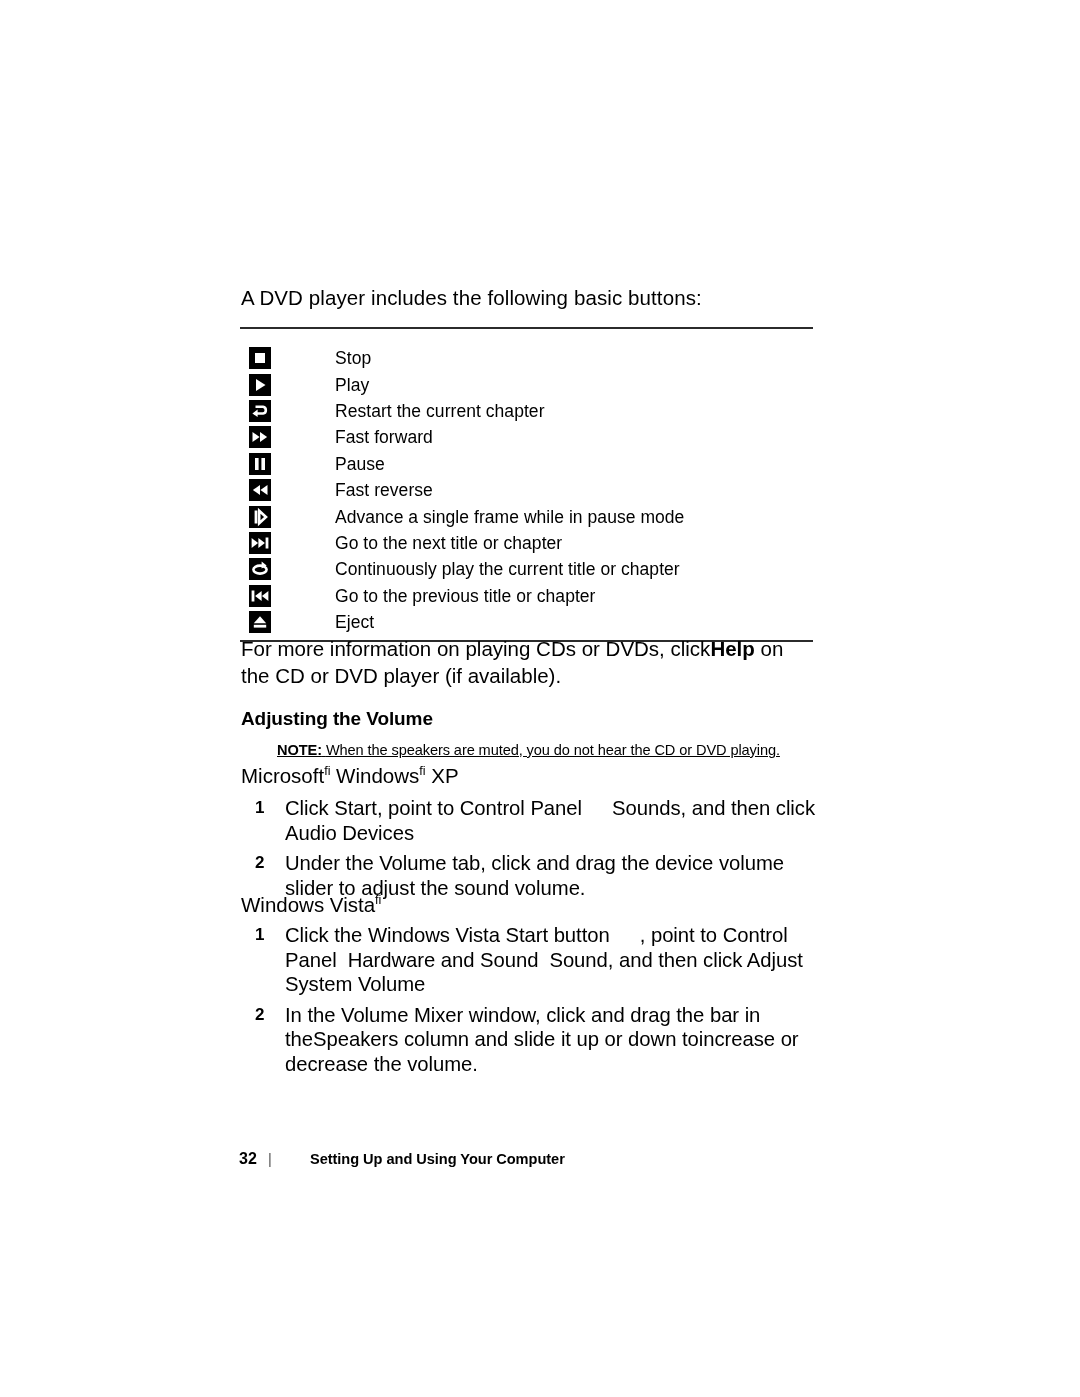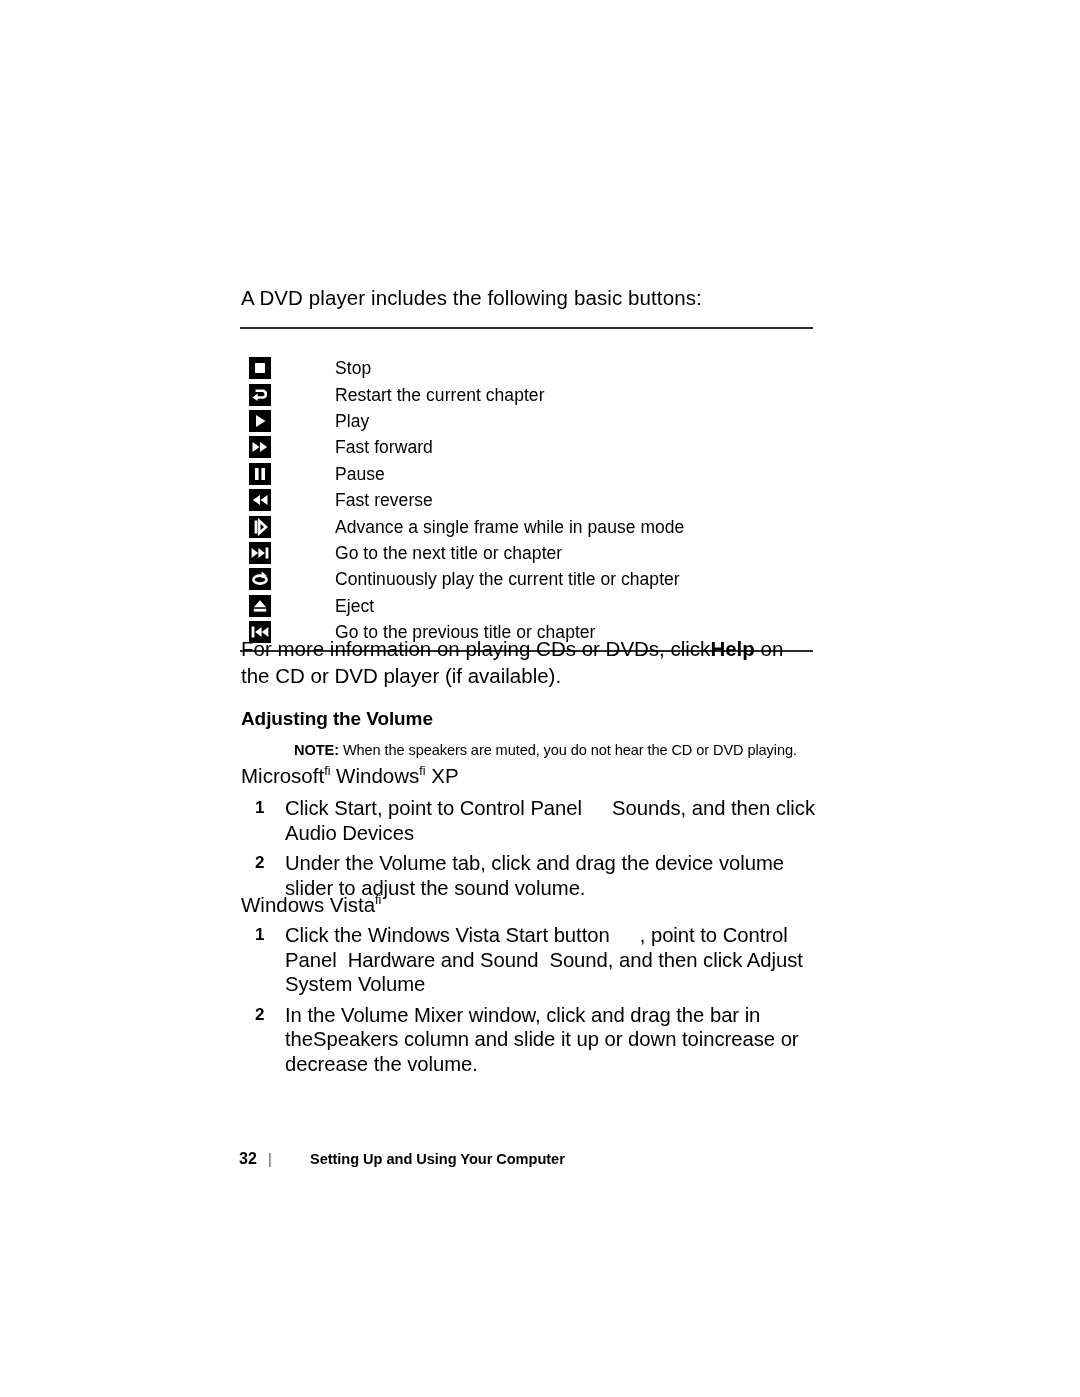--- a/index.html
+++ b/index.html
@@ -42,21 +42,21 @@
     left: 240px;
     top: 327px;
     width: 573px;
   }
   .rule {
     width: 100%;
     height: 2px;
     background: #2b2b2b;
   }
   .rule.bottom { margin-top: 3px; }
-  .table-body { padding-top: 16px; padding-bottom: 2px; margin-top: 10px; }
+  .table-body { padding-top: 16px; padding-bottom: 2px; }
 
   .btn-row {
     display: flex;
     align-items: center;
     height: 26.4px;
   }
   .icon-cell {
     width: 95px;
     flex: 0 0 95px;
     display: flex;
@@ -106,26 +106,27 @@
     left: 241px;
     top: 708px;
     font-size: 19px;
     font-weight: bold;
     letter-spacing: -0.1px;
   }
 
   
   .note {
     position: absolute;
-    left: 294px;
+    left: 277px;
     top: 741px;
     width: 560px;
     font-size: 14.6px;
     line-height: 19px;
     letter-spacing: -0.1px;
+    text-decoration: underline;
   }
   .note .lbl { font-weight: bold; }
 
   
   .os-head {
     position: absolute;
     left: 241px;
     font-size: 20.5px;
     line-height: 26px;
   }
@@ -212,35 +213,35 @@
             <rect class="fg" x="6" y="6" width="10" height="10"></rect>
           </svg>
         </div>
         <div class="desc-cell">Stop</div>
       </div>
 
       <div class="btn-row">
         <div class="icon-cell">
           <svg class="glyph" viewBox="0 0 22 22">
             <rect class="bg" x="0" y="0" width="22" height="22"></rect>
+            <polygon class="fg" points="7,5 16.5,11 7,17"></polygon>
+          </svg>
+        </div>
+        <div class="desc-cell">Play</div>
+      </div>
+
+      <div class="btn-row">
+        <div class="icon-cell">
+          <svg class="glyph" viewBox="0 0 22 22">
+            <rect class="bg" x="0" y="0" width="22" height="22"></rect>
             <path class="fgstroke" d="M5.5 13.5 H14 A3.4 3.4 0 0 0 14 6.8 H6.5"></path>
             <polygon class="fg" points="8.6,9.6 3.4,13.4 8.6,17.0"></polygon>
           </svg>
         </div>
         <div class="desc-cell">Restart the current chapter</div>
-      </div>
-
-      <div class="btn-row">
-        <div class="icon-cell">
-          <svg class="glyph" viewBox="0 0 22 22">
-            <rect class="bg" x="0" y="0" width="22" height="22"></rect>
-            <polygon class="fg" points="7,5 16.5,11 7,17"></polygon>
-          </svg>
-        </div>
-        <div class="desc-cell">Play</div>
       </div>
 
       <div class="btn-row">
         <div class="icon-cell">
           <svg class="glyph" viewBox="0 0 22 22">
             <rect class="bg" x="0" y="0" width="22" height="22"></rect>
             <polygon class="fg" points="3.5,6 10.6,11 3.5,16"></polygon>
             <polygon class="fg" points="11,6 18.1,11 11,16"></polygon>
           </svg>
         </div>
@@ -300,37 +301,37 @@
             <polygon class="fg" points="12.6,3.6 17.6,7.4 12.6,10.4"></polygon>
           </svg>
         </div>
         <div class="desc-cell">Continuously play the current title or chapter</div>
       </div>
 
       <div class="btn-row">
         <div class="icon-cell">
           <svg class="glyph" viewBox="0 0 22 22">
             <rect class="bg" x="0" y="0" width="22" height="22"></rect>
-            <polygon class="fg" points="11,5.2 17.2,12.2 4.8,12.2"></polygon>
-            <rect class="fg" x="4.8" y="13.8" width="12.4" height="2.8"></rect>
-          </svg>
-        </div>
-        <div class="desc-cell">Eject</div>
-      </div>
-
-      <div class="btn-row">
-        <div class="icon-cell">
-          <svg class="glyph" viewBox="0 0 22 22">
-            <rect class="bg" x="0" y="0" width="22" height="22"></rect>
             <rect class="fg" x="2.6" y="5.5" width="2.8" height="11"></rect>
             <polygon class="fg" points="12.6,6 6.1,11 12.6,16"></polygon>
             <polygon class="fg" points="19.4,6 12.9,11 19.4,16"></polygon>
           </svg>
         </div>
         <div class="desc-cell">Go to the previous title or chapter</div>
+      </div>
+
+      <div class="btn-row">
+        <div class="icon-cell">
+          <svg class="glyph" viewBox="0 0 22 22">
+            <rect class="bg" x="0" y="0" width="22" height="22"></rect>
+            <polygon class="fg" points="11,5.2 17.2,12.2 4.8,12.2"></polygon>
+            <rect class="fg" x="4.8" y="13.8" width="12.4" height="2.8"></rect>
+          </svg>
+        </div>
+        <div class="desc-cell">Eject</div>
       </div>
 
     </div>
     <div class="rule bottom"></div>
   </div>
 
   <div class="para">
     <span>For more information on playing CDs or DVDs, click</span><b>Help</b><span> on the CD or DVD player (if available).</span>
   </div>
 

